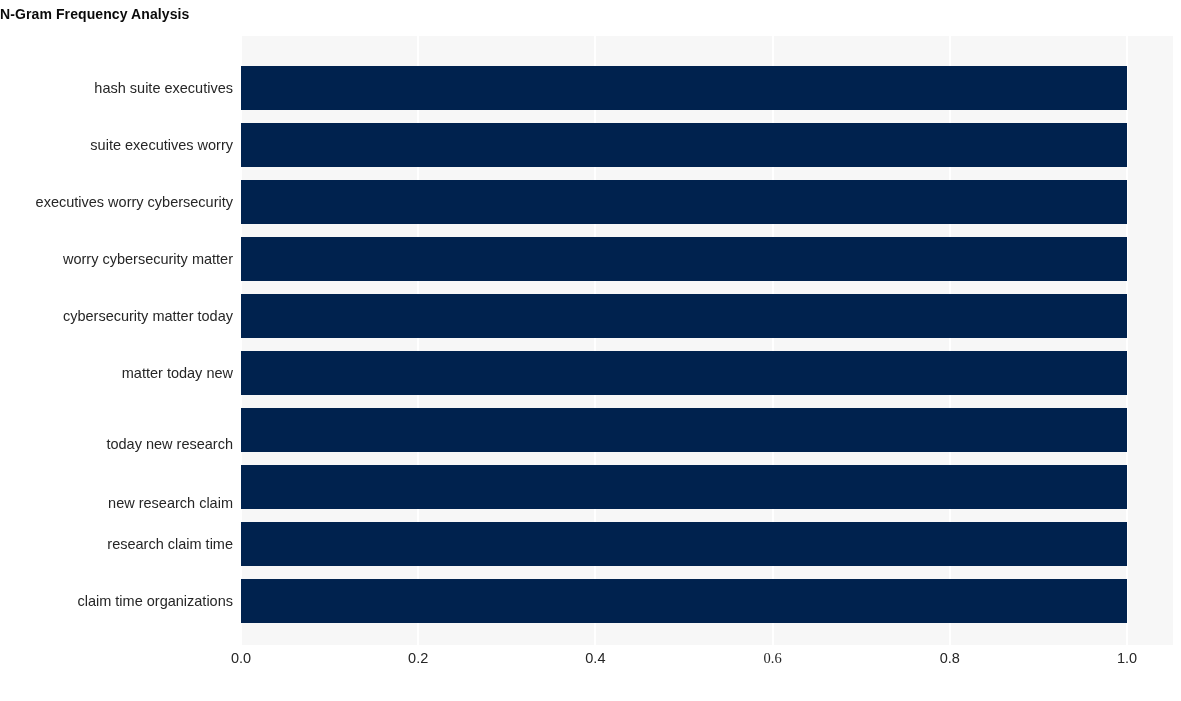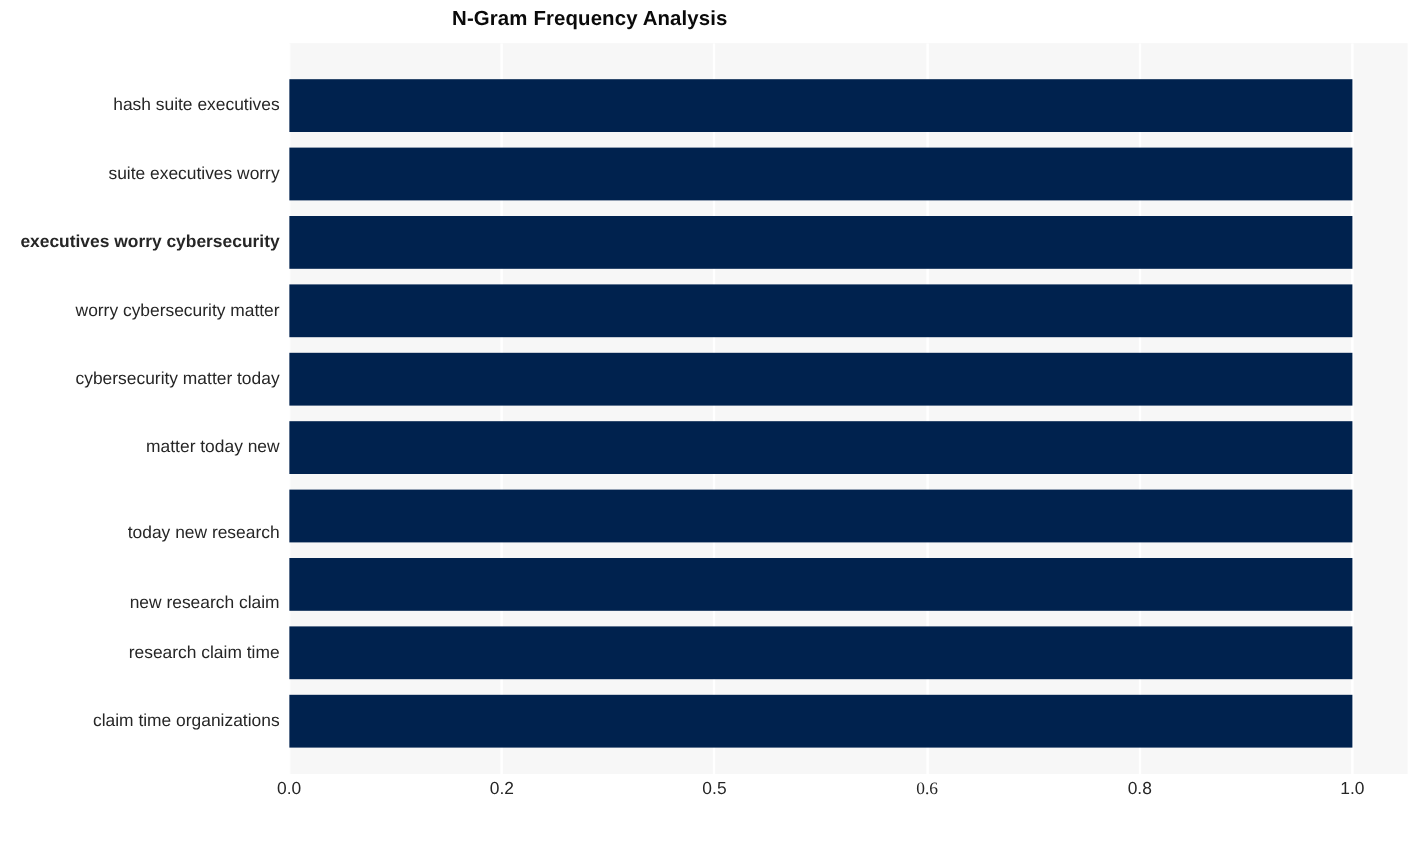--- a/index.html
+++ b/index.html
@@ -20,22 +20,22 @@
     height: 701px;
     background: #ffffff;
   }
 
   
   .chart-title {
     position: absolute;
     left: 0;
     top: 6px;
     width: 983px;
-    text-align: center;
-    font-size: 17px;
+    text-align: left;
+    font-size: 14px;
     font-weight: bold;
     color: #0a0a0a;
     letter-spacing: 0.1px;
   }
 
   
   .plot-area {
     position: absolute;
     left: 241px;
     top: 36px;
@@ -135,32 +135,32 @@
         <div class="bar" title="today new research: 1" style="width: 886px; top: 372px; height: 44px; background: rgb(0, 34, 78);"></div>
         <div class="bar" title="new research claim: 1" style="width: 886px; top: 429px; height: 44px; background: rgb(0, 34, 78);"></div>
         <div class="bar" title="research claim time: 1" style="width: 886px; top: 486px; height: 44px; background: rgb(0, 34, 78);"></div>
         <div class="bar" title="claim time organizations: 1" style="width: 886px; top: 543px; height: 44px; background: rgb(0, 34, 78);"></div>
       </div>
   </div>
 
   <div class="ylabels">
       <div class="ytick-label" style="top: 88px; margin-left: 30px;">hash suite executives</div>
       <div class="ytick-label" style="top: 145px;">suite executives worry</div>
-      <div class="ytick-label" style="top: 202px; font-weight: bold;">executives worry cybersecurity</div>
+      <div class="ytick-label" style="top: 202px;">executives worry cybersecurity</div>
       <div class="ytick-label" style="top: 259px;">worry cybersecurity matter</div>
       <div class="ytick-label" style="top: 316px;">cybersecurity matter today</div>
       <div class="ytick-label" style="top: 373px;">matter today new</div>
       <div class="ytick-label" style="top: 444px;">today new research</div>
       <div class="ytick-label" style="top: 503px;">new research claim</div>
       <div class="ytick-label" style="top: 544px;">research claim time</div>
       <div class="ytick-label" style="top: 601px;">claim time organizations</div>
     </div>
   <div class="xlabels">
       <div class="xtick-label" style="left: 241px;">0.0</div>
       <div class="xtick-label" style="left: 418.2px;">0.2</div>
-      <div class="xtick-label" style="left: 595.4px;">0.5</div>
+      <div class="xtick-label" style="left: 595.4px;">0.4</div>
       <div class="xtick-label" style="left: 772.6px; font-family: Liberation Serif, serif;">0.6</div>
       <div class="xtick-label" style="left: 949.8px;">0.8</div>
       <div class="xtick-label" style="left: 1127px;">1.0</div>
     </div>
 
 
 </div>
 
 </body></html>

